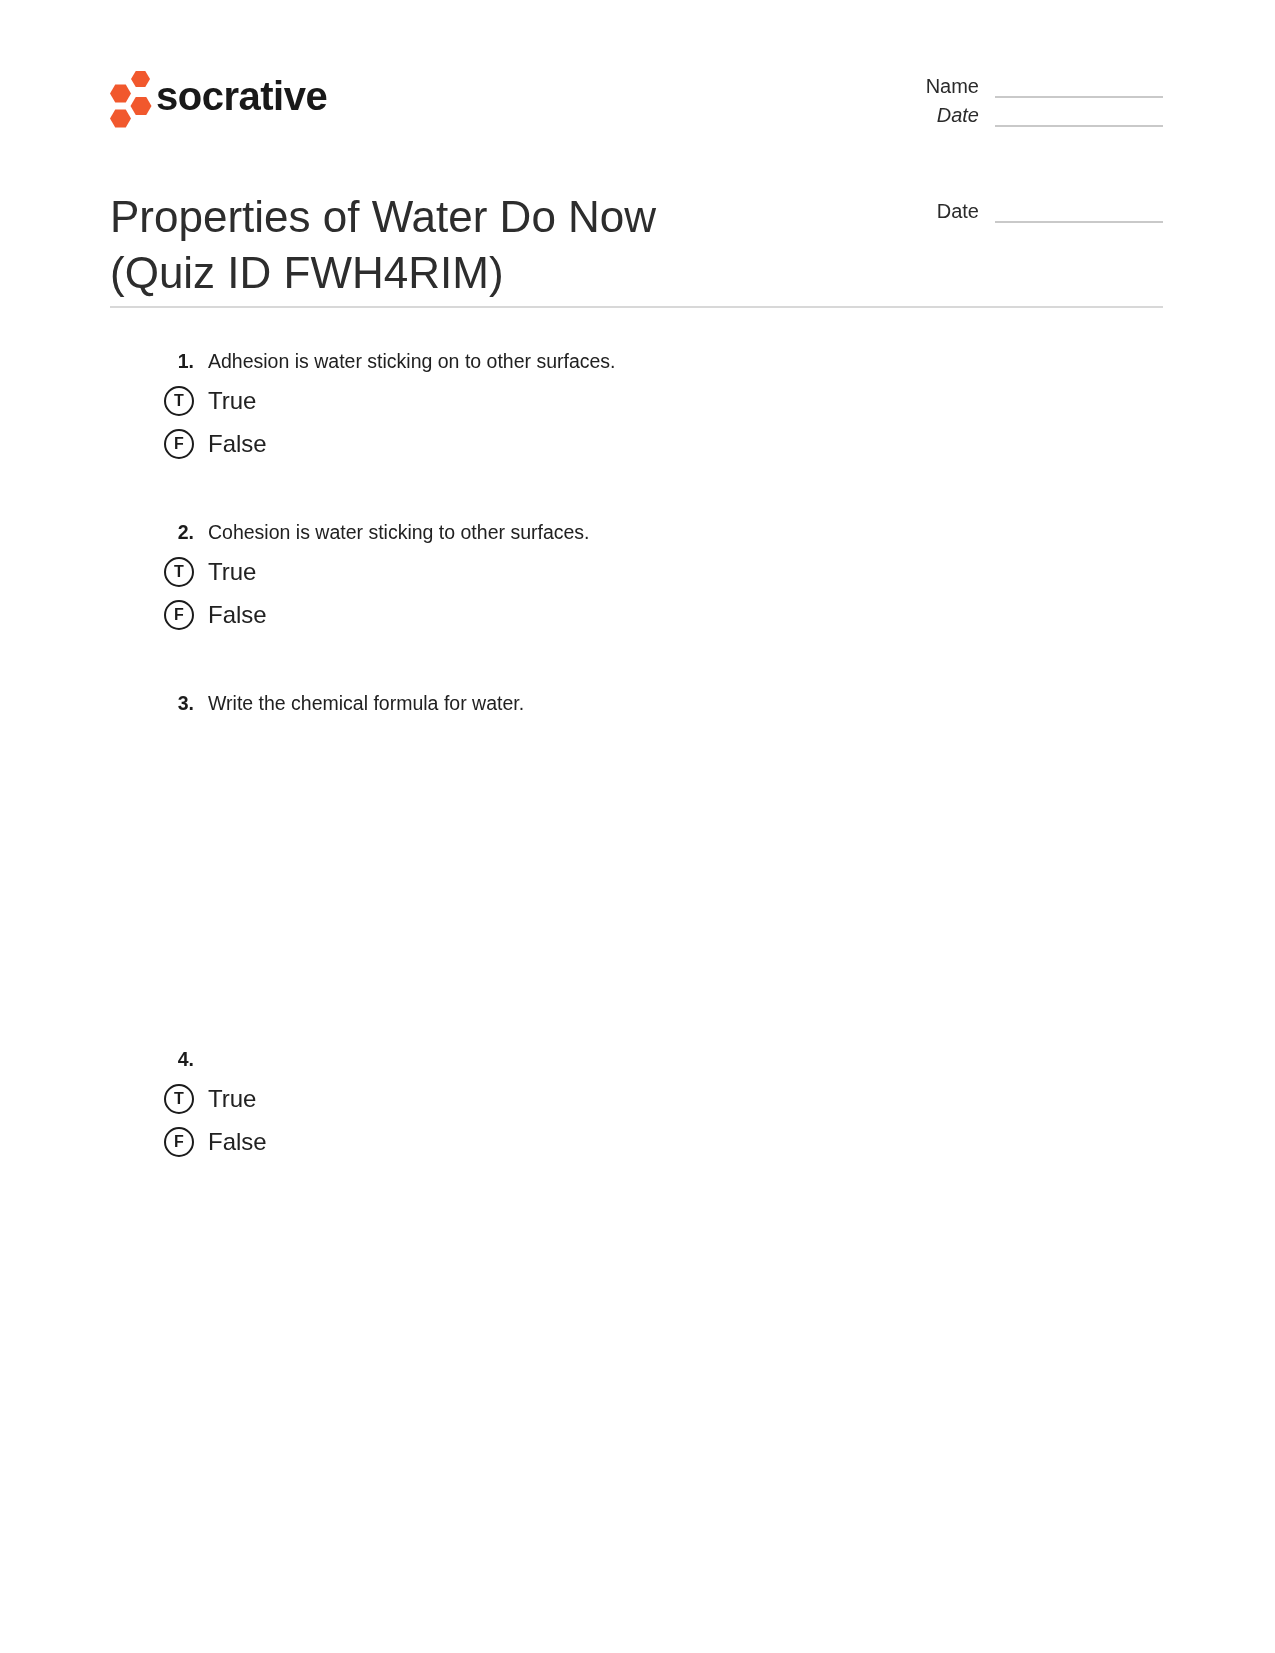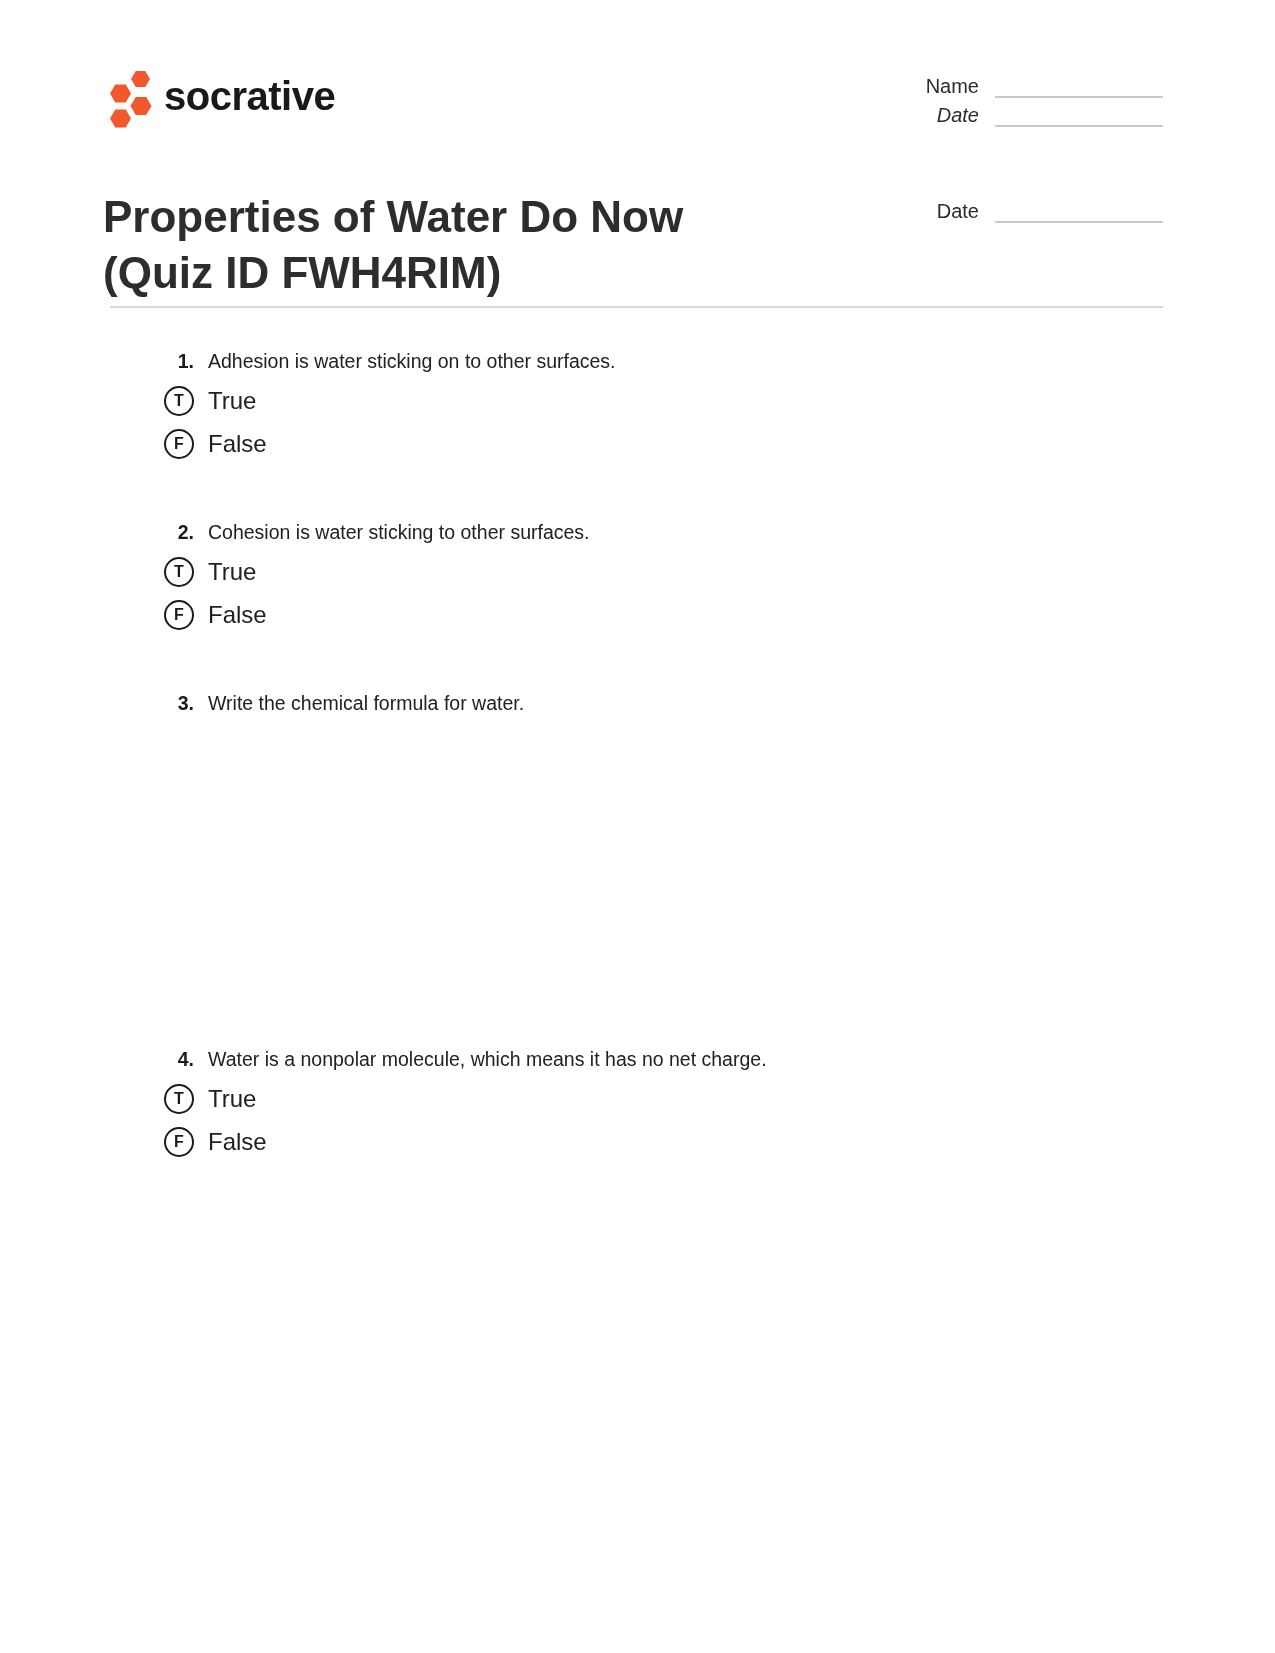--- a/index.html
+++ b/index.html
@@ -18,37 +18,37 @@
     font-family:"Liberation Sans", sans-serif;color:var(--body-text);
     overflow:hidden;
   }
 
   
   .logo{position:absolute;left:100px;top:64px;display:flex;align-items:flex-start;}
   .logo svg{width:56px;height:64px;display:block;margin-top:2px;}
   .hex{fill:var(--brand-orange);}
   .logo-word{
     font-size:40px;font-weight:bold;color:var(--logo-text);
-    letter-spacing:-0.5px;margin-left:8px;line-height:64px;
+    letter-spacing:-0.5px;line-height:64px;
   }
 
   .field-row{
     position:absolute;right:112px;display:flex;align-items:flex-start;gap:16px;
     font-size:20px;color:#2b2b2b;
   }
   .field-row .flabel{line-height:24px;}
   .fill-line{width:168px;height:24px;border-bottom:2px solid var(--fill-line-gray);}
   #name-row{top:74px;}
   #date-row{top:103px;font-style:italic;}
   #score-row{top:199px;}
 
   
   .quiz-title{
-    position:absolute;left:103px;top:160px;width:640px;
-    font-size:44px;line-height:56px;font-weight:bold;color:var(--title-text);
+    position:absolute;left:110px;top:160px;width:640px;
+    font-size:44px;line-height:56px;font-weight:normal;color:var(--title-text);
     letter-spacing:0;
   }
 
   .divider{
     position:absolute;left:110px;right:112px;top:306px;height:0;
     border-top:2px solid var(--divider-gray);
   }
 
   
   .questions{position:absolute;left:164px;top:348px;right:110px;}
@@ -142,21 +142,20 @@
     <div class="q-row">
       <span class="q-num">3.</span>
       <span class="q-text">Write the chemical formula for water.</span>
     </div>
     <div class="answer-space"></div>
   </section>
 
   <section class="question">
     <div class="q-row">
       <span class="q-num">4.</span>
-      <span class="q-text">Water is a nonpolar molecule, which means it has no net charge.</span>
     </div>
     <div class="opt-row first">
       <span class="opt-circle">
           <span>T</span>
         </span>
       <span class="opt-label">True</span>
     </div>
     <div class="opt-row">
       <span class="opt-circle">
           <span>F</span>

